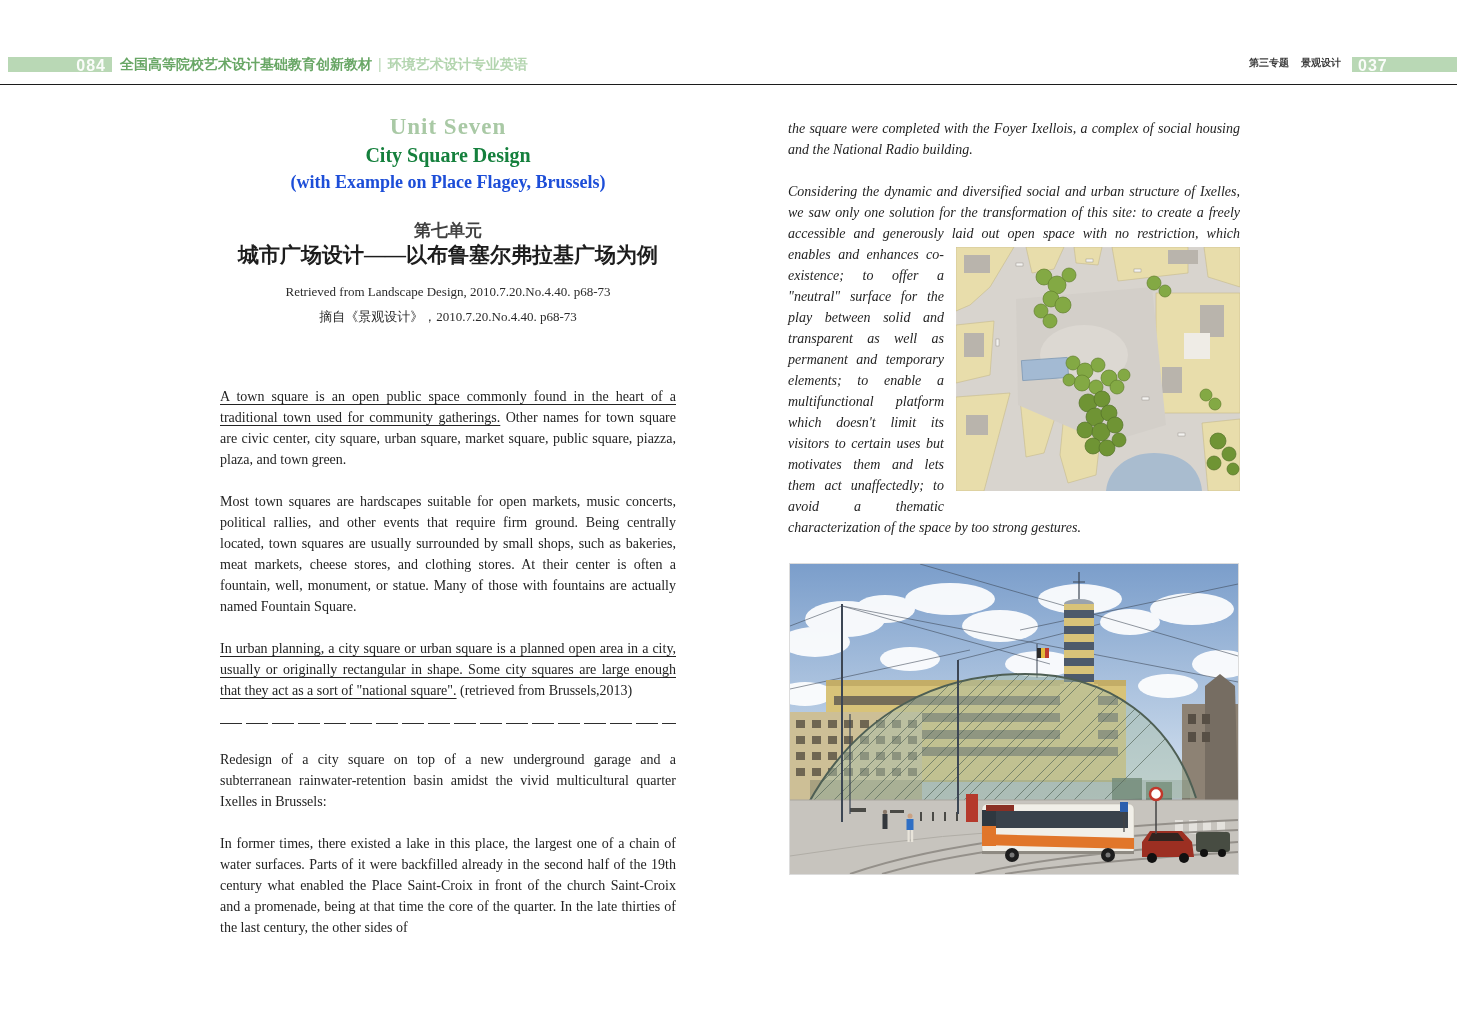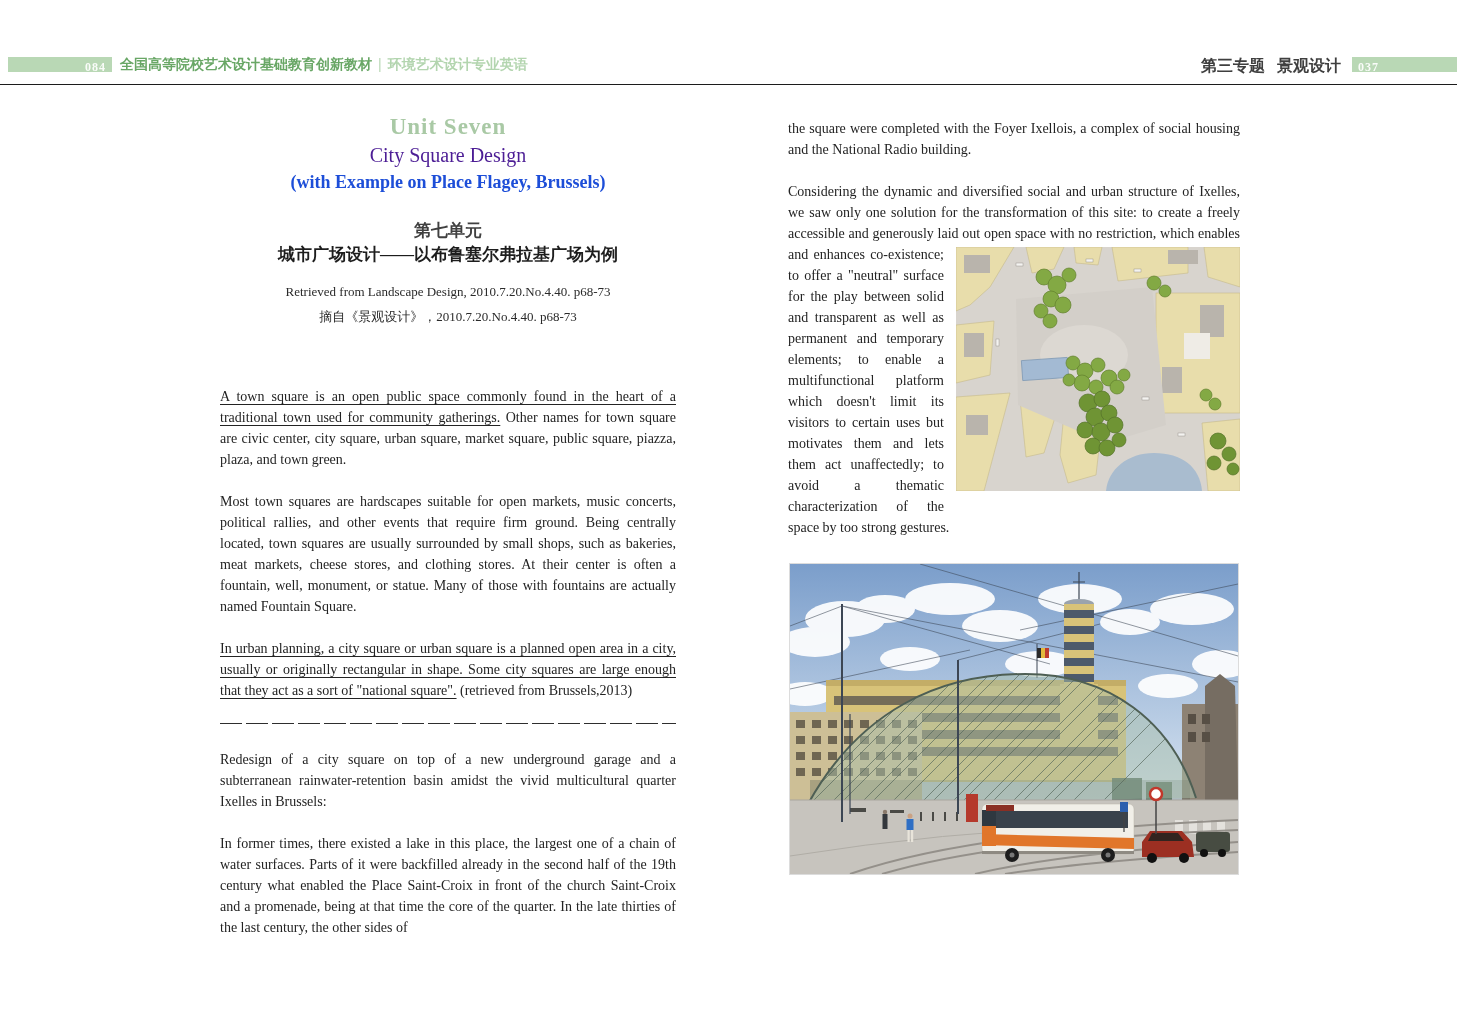--- a/index.html
+++ b/index.html
@@ -6,63 +6,63 @@
   html,body { margin:0; padding:0; }
   body {
     width:1457px; height:1024px; position:relative; background:#ffffff;
     font-family:"Liberation Serif", serif; color:#222;
   }
   
   .hdr-bar { position:absolute; top:57px; height:15px; background:#b9d8b5; }
   .hdr-bar.left  { left:8px;  width:104px; text-align:right; }
   .hdr-bar.right { left:1352px; width:105px; text-align:left; }
   .hdr-pagenum {
-    font-family:Liberation Serif, serif; font-size:12px; font-weight:bold;
+    font-family:Liberation Sans, sans-serif; font-size:16px; font-weight:bold;
     color:rgba(255,255,255,0.92); line-height:15px; padding:0 6px; letter-spacing:1px;
   }
   .hdr-left-text {
     position:absolute; left:120px; top:56px; font-family:"Liberation Sans", sans-serif;
     font-size:14px; font-weight:bold; color:#69a766; white-space:nowrap;
   }
   .hdr-left-text .divider { color:#b9d8b5; font-weight:normal; padding:0 6px; }
   .hdr-left-text .sub { color:#b3d5af; }
   .hdr-right-text {
     position:absolute; right:116px; top:56px; font-family:"Liberation Sans", sans-serif;
-    font-size:16px; font-weight:bold; color:#3f3f3f; white-space:nowrap;
+    font-size:10px; font-weight:bold; color:#3f3f3f; white-space:nowrap;
   }
   .hdr-right-text .gap { display:inline-block; width:12px; }
   .hdr-rule { position:absolute; left:0; top:84px; width:1457px; height:1px; background:#1c1c1c; }
 
   
   .page-left { position:absolute; left:220px; top:112px; width:456px; }
   .title-block { text-align:center; }
   .unit-seven {
     font-size:23px; font-weight:bold; color:#a9c9a5; letter-spacing:1px; line-height:30px;
   }
-  .title-en  { font-size:20px; font-weight:normal; color:#4c1d95; line-height:27px; }
+  .title-en  { font-size:20px; font-weight:bold; color:#15803d; line-height:27px; }
   .title-en2 { font-size:18px; font-weight:bold; color:#1d4ed8; line-height:26px; }
   .title-zh-block { margin-top:24px; }
   .unit-zh  { font-size:17px; font-weight:bold; line-height:24px; color:#404040; }
-  .title-zh { font-size:17px; font-weight:bold; line-height:24px; color:#1d1d1d; }
+  .title-zh { font-size:21px; font-weight:bold; line-height:24px; color:#1d1d1d; }
   .sources { margin-top:16px; }
   .source-line { font-size:13px; line-height:18px; color:#2a2a2a; }
   .source-line.zh { margin-top:5px; line-height:22px; }
   .body-text { margin-top:58px; }
   .para {
     font-size:14px; line-height:21px; text-align:justify; color:#232323; margin:0 0 21px;
   }
   .ul { text-decoration:underline; text-underline-offset:3px; text-decoration-thickness:1px; }
   .writing-rule {
     height:2px; margin:12px 0 25px;
     background:repeating-linear-gradient(to right, #2e2e2e 0px, #2e2e2e 22px, transparent 22px, transparent 26px);
     background-size:100% 1.5px; background-repeat:no-repeat; background-position:0 bottom;
   }
 
   
-  .page-right { position:absolute; left:788px; top:118px; width:452px; }
+  .page-right { position:absolute; left:788px; top:118px; width:452px;font-style:italic; }
   .wrapblock { overflow:visible; }
   .float-spacer { float:right; width:1px; height:66px; margin-right:-1px; }
   .map-figure {
     float:right; clear:right; width:284px; height:244px; margin:0 0 14px 12px;
     background:#d8d4ce;
   }
   .photo-figure {
     clear:both; width:448px; height:310px; margin:26px 0 0 2px;
     outline:1px solid #dcdcdc; background:#9db6d4;
   }

